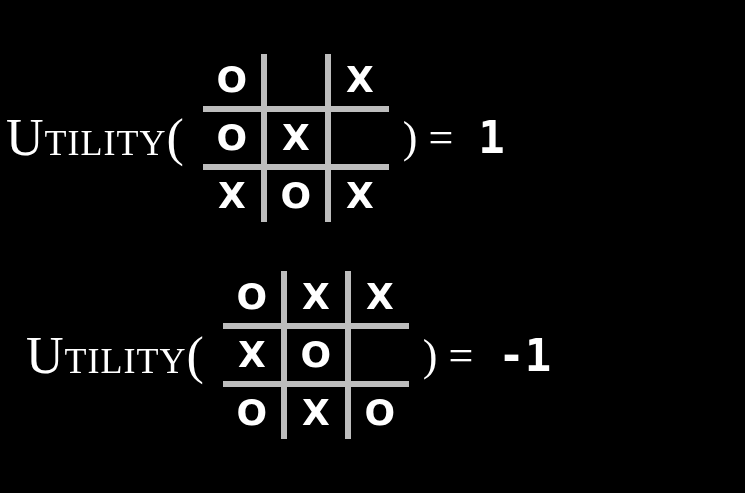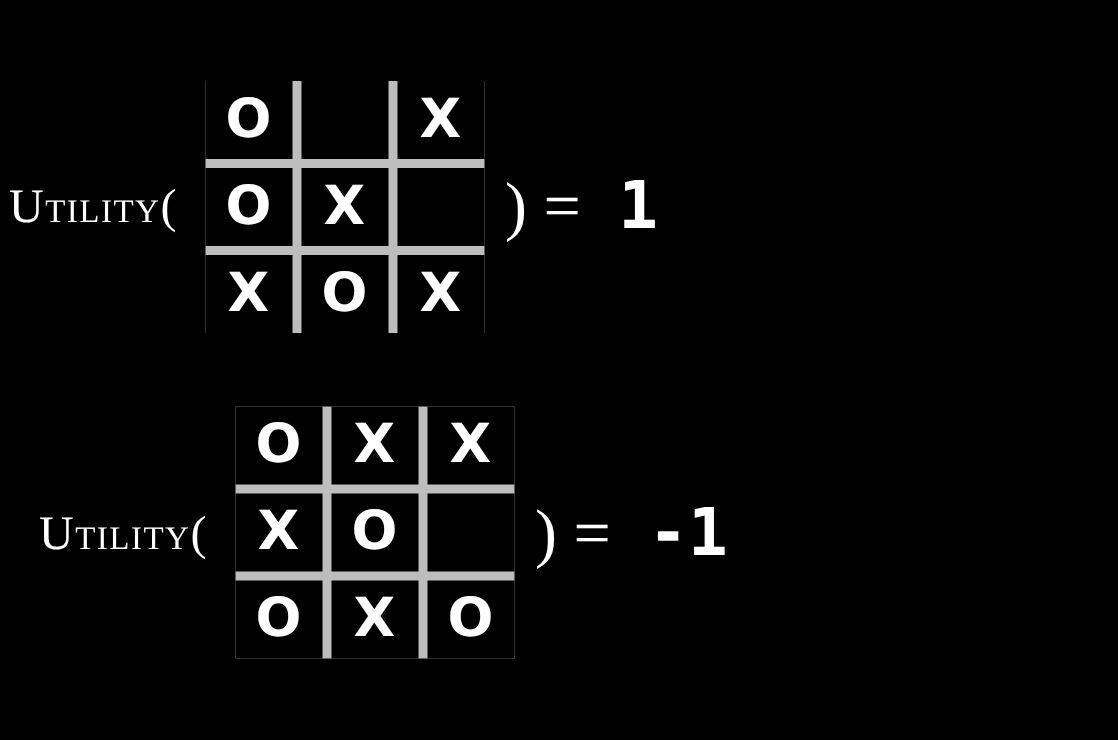--- a/index.html
+++ b/index.html
@@ -27,21 +27,21 @@
     align-items: center;
     padding-left: 6px;
   }
   .utility-row.second {
     padding-left: 26px;
   }
   .fn-label {
     color: #ffffff;
     font-family: "Liberation Serif", serif;
     font-variant: small-caps;
-    font-size: 32px;
+    font-size: 52px;
     letter-spacing: 1px;
     white-space: pre;
   }
   .fn-close {
     color: #ffffff;
     font-family: "Liberation Serif", serif;
     font-size: 44px;
     white-space: pre;
   }
   .board {

